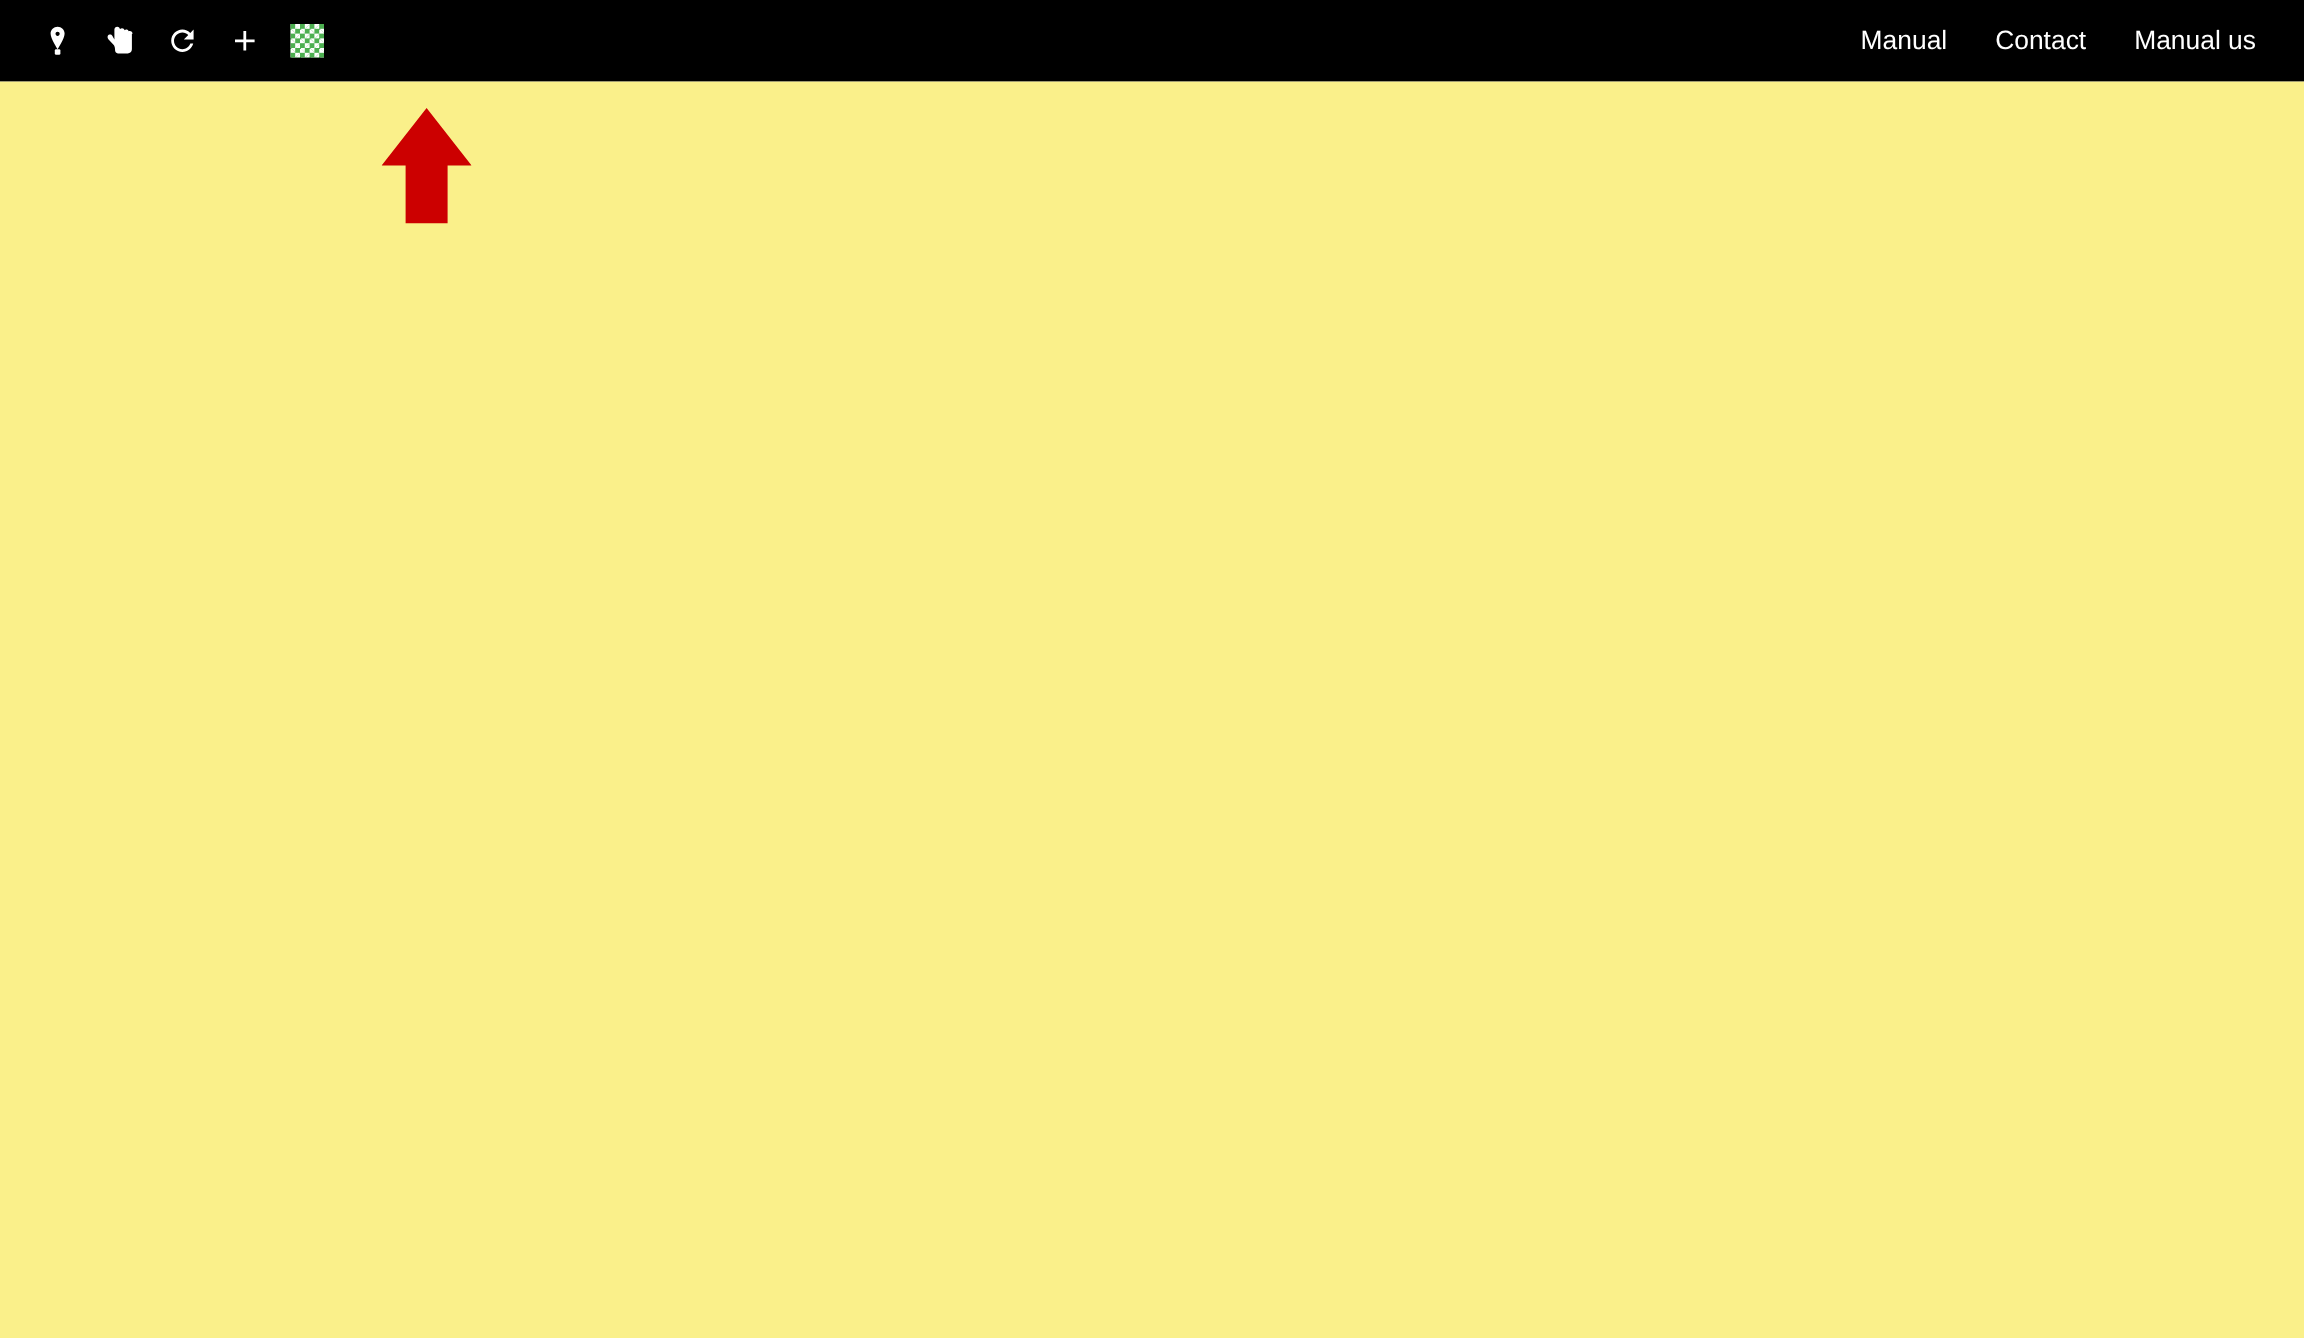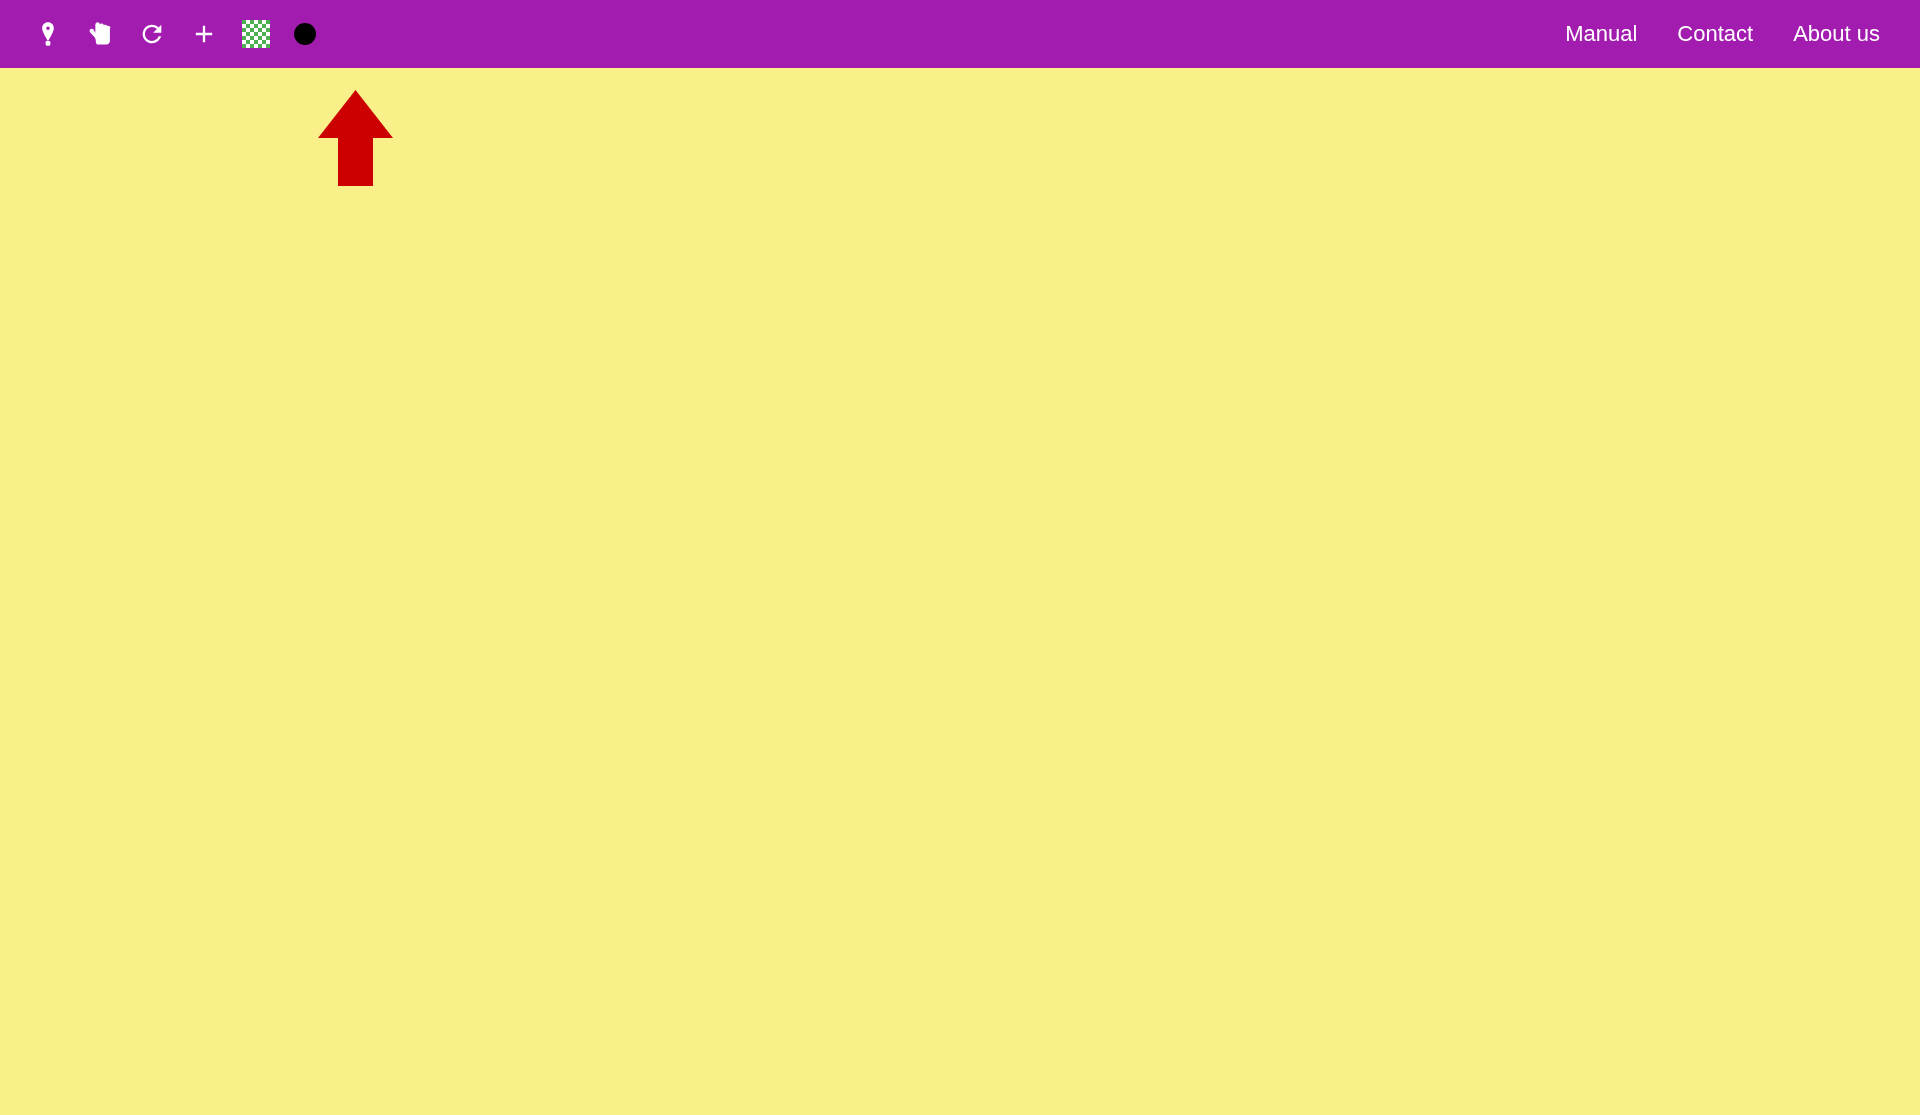--- a/index.html
+++ b/index.html
@@ -11,21 +11,21 @@
     body {
       width: 1920px;
       height: 1115px;
       overflow: hidden;
       font-family: Arial, sans-serif;
     }
 
     #navbar {
       width: 100%;
       height: 68px;
-      background-color: #a21caf;
+      background-color: #000000;
       display: flex;
       align-items: center;
       padding: 0 34px;
       position: relative;
     }
 
     #navbar-left {
       display: flex;
       align-items: center;
       gap: 24px;
@@ -142,21 +142,21 @@
 
     <span class="nav-icon" title="circle">
       <div class="nav-icon-circle"></div>
     </span>
 
   </div>
 
   <div id="navbar-right">
     <a class="nav-link">Manual</a>
     <a class="nav-link">Contact</a>
-    <a class="nav-link">About us</a>
+    <a class="nav-link">Manual us</a>
   </div>
 </nav>
 
 <main id="main-content">
   <div id="arrow-up">
     <svg class="arrow-svg" viewBox="0 0 75 100" xmlns="http://www.w3.org/2000/svg">
 
       <polygon points="37.5,2 75,50 55,50 55,98 20,98 20,50 0,50" fill="#cc0000"></polygon>
     </svg>
   </div>

